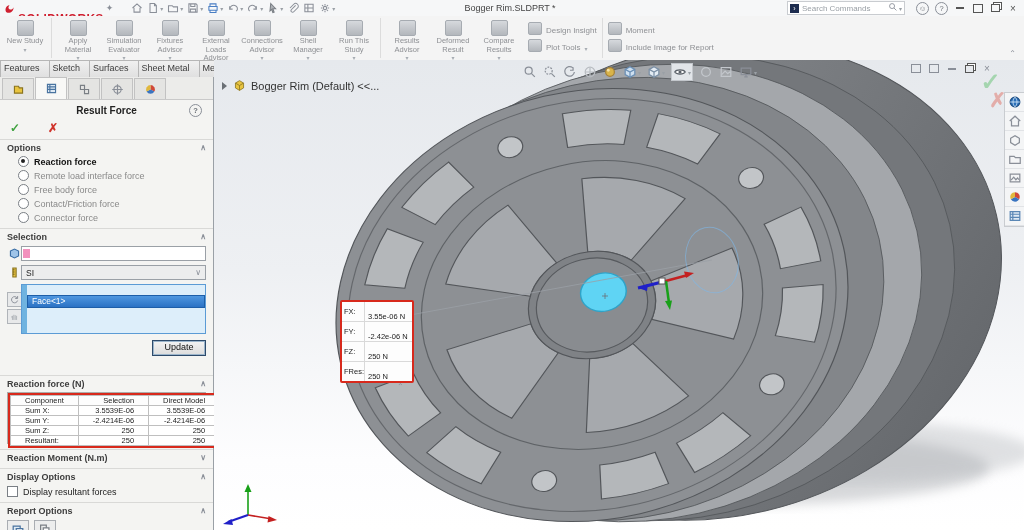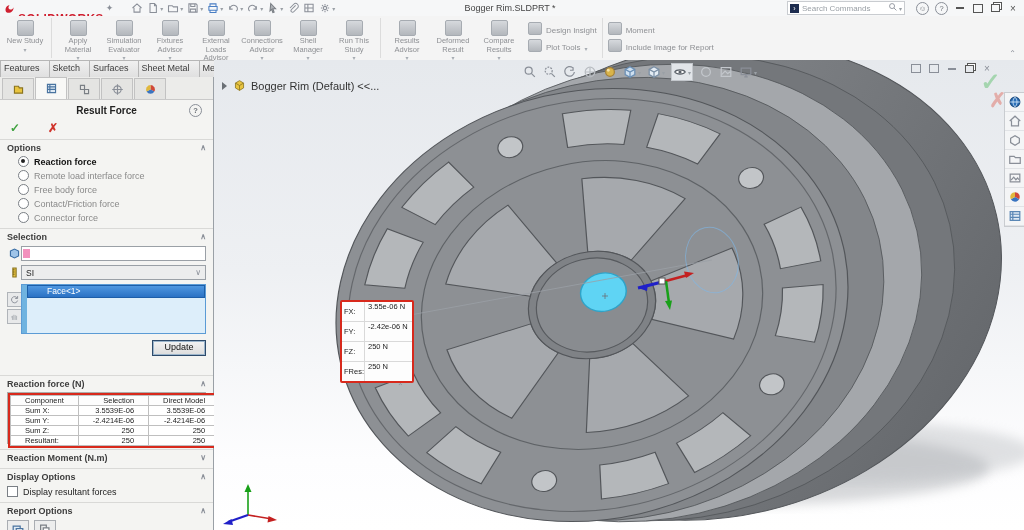--- a/index.html
+++ b/index.html
@@ -79,22 +79,22 @@
   .radio-row.sel .radio-label{color:#111;font-weight:bold;}
   .sel-row{display:flex;align-items:center;margin-top:4px;}
   .sel-ico{width:14px;flex:none;display:flex;justify-content:center;}
   .sel-input{flex:1;height:13px;border:1px solid #9aa0a6;background:#fff;display:flex;align-items:center;}
   .pink-swatch{width:7px;height:9px;background:#f291bd;margin-left:1px;}
   .units-select{flex:1;height:13px;border:1px solid #9aa0a6;background:#eceded;display:flex;
                 align-items:center;justify-content:space-between;padding:0 4px;font-size:8.5px;color:#222;}
   .listbox{flex:1;height:48px;border:1px solid #5b9bd5;background:#ddeefa;display:flex;}
   .listbox .strip{width:5px;background:#6fb3e0;}
   .listbox .items{flex:1;}
-  .list-item{height:11px;line-height:11px;color:#fff;font-size:8.5px;padding-left:19px;
-             background:linear-gradient(#4f97e0,#2b72c4);border:1px solid #1d5ea8;}
+  .list-item{height:11px;line-height:11px;color:#fff;font-size:8.5px;padding-left:4px;
+             background:linear-gradient(#4f97e0,#2b72c4);border:1px solid #1d5ea8;margin-top:10px;}
   .sel-col{display:flex;flex-direction:column;justify-content:flex-start;width:14px;flex:none;}
   .mini-btn{width:13px;height:13px;border:1px solid #b0b4b9;background:#e8e9ea;margin:0 0 2px 0;
             display:flex;align-items:center;justify-content:center;}
   .update-row{display:flex;justify-content:flex-end;margin:6px 0 14px 0;}
   .update-btn{min-width:52px;height:14px;font-size:9px;color:#111;text-align:center;line-height:13px;
               background:linear-gradient(#f3f3f3,#dcdcdc);border:1px solid #2d4a6a;
               box-shadow:0 0 0 1px #9bb5cc inset;}
   .rf-body{margin-top:3px;background:#acacaa;height:52px;position:relative;}
   .rtable-wrap{position:absolute;left:1px;top:1px;border:2px solid #d8291c;background:#fff;}
   table.rtable{border-collapse:collapse;font-size:7.5px;}
@@ -122,21 +122,21 @@
   .hu-caret{font-size:6px;color:#9aa0a6;margin-left:1px;}
   .docwin{position:absolute;right:28px;top:3px;display:flex;align-items:center;}
   .confirm-corner{position:absolute;right:18px;top:12px;text-align:center;}
   .cc-check{color:#8fcf9b;font-size:24px;font-weight:bold;opacity:.75;line-height:20px;}
   .cc-x{color:#e2948c;font-size:20px;font-weight:bold;opacity:.7;line-height:16px;margin-left:14px;}
   .taskpane{position:absolute;right:0;top:32px;width:19px;background:#f4f5f6;
             border:1px solid #c9ccd0;border-right:none;}
   .tp-ico{height:18px;display:flex;align-items:center;justify-content:center;border-bottom:1px solid #e1e3e6;}
   .callout{position:absolute;left:126px;top:240px;width:70px;border:2px solid #d8291c;background:#fdfdfd;
            border-radius:2px;font-size:7.5px;color:#222;}
-  .co-row{display:flex;height:19px;align-items:flex-start;border-bottom:1px solid #d9d9d9;}
+  .co-row{display:flex;height:19px;align-items:flex-end;border-bottom:1px solid #d9d9d9;}
   .co-row:last-child{border-bottom:none;}
   .co-label{width:20px;padding-left:2px;border-right:1px solid #d9d9d9;height:19px;
             display:flex;align-items:center;flex:none;}
   .co-val{padding-left:3px;white-space:nowrap;}
   .co-collapse{position:absolute;left:183px;top:322px;color:#8a8f98;font-size:8px;}
 </style>
 </head>
 <body>
 
 <div class="titlebar">

